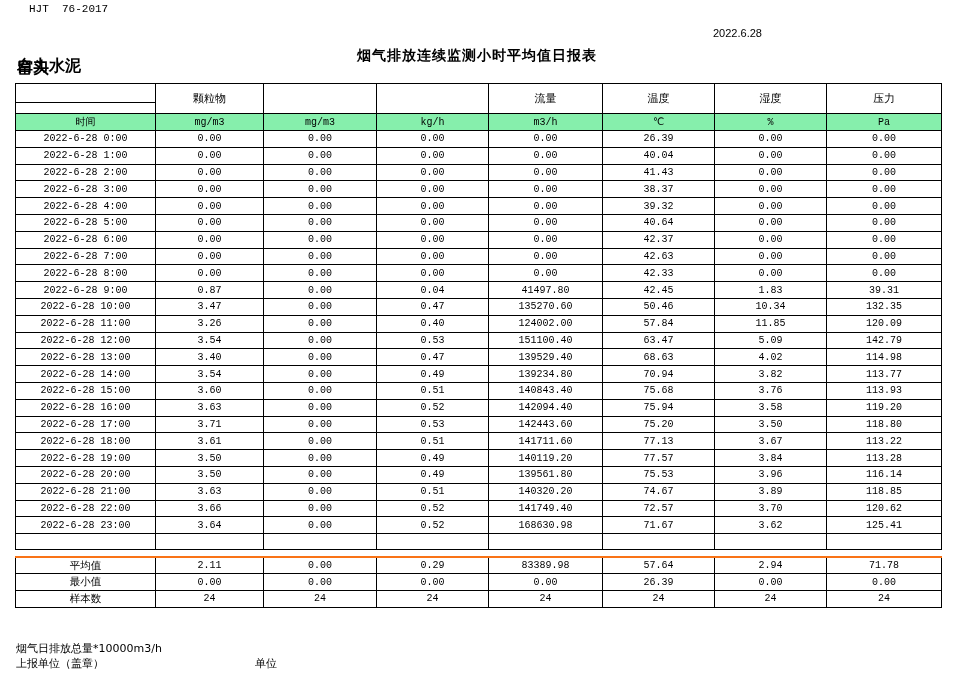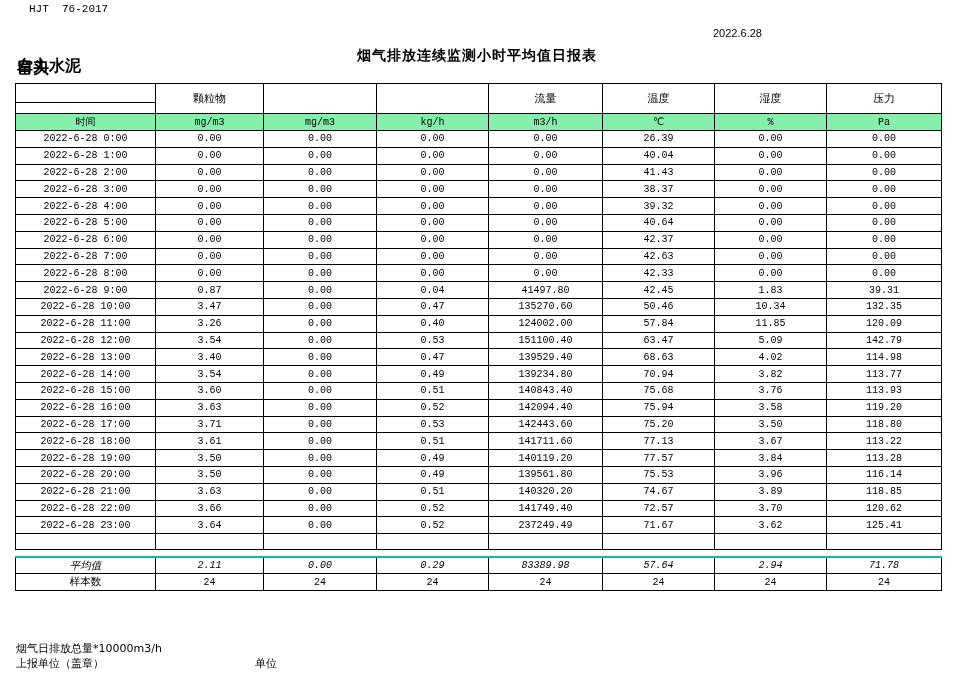--- a/index.html
+++ b/index.html
@@ -32,21 +32,21 @@
   }
   #main-table { top:83px; }
   #main-table tr.gh-a td { height:19px; font-size:11px; }
   #main-table tr.gh-b td { height:11px; }
   #main-table tr.unit-row td { height:17px; background:#86efac; }
   #main-table tr.data-row td { height:16.8px; }
   #main-table tr.sep-row td { height:16px; }
 
   #summary-table { top:556px; }
   #summary-table td { height:16.8px; }
-  #summary-table tr:first-child td { border-top:2px solid #14b8a6;font-style:italic; }
+  #summary-table tr:first-child td { border-top:2px solid #f97316; }
   #summary-table td.summary-label { font-family:"DejaVu Sans",sans-serif; font-size:10.5px; }
 
   .footnote   { position:absolute; left:16px; top:641px; font-size:11px; }
   .report-unit{ position:absolute; left:16px; top:656px; font-size:11px; }
   .unit-label { position:absolute; left:255px; top:656px; font-size:11px;text-align:right; }
 </style>
 </head>
 <body>
 
 <div class="std-code">HJT  76-2017</div>
@@ -320,21 +320,21 @@
         <td>141749.40</td>
         <td>72.57</td>
         <td>3.70</td>
         <td>120.62</td>
       </tr>
       <tr class="data-row">
         <td>2022-6-28 23:00</td>
         <td>3.64</td>
         <td>0.00</td>
         <td>0.52</td>
-        <td>237249.49</td>
+        <td>168630.98</td>
         <td>71.67</td>
         <td>3.62</td>
         <td>125.41</td>
       </tr>
     </tbody>
   <tbody>
     <tr class="sep-row">
       <td></td>
         <td></td>
       <td></td>
@@ -363,20 +363,30 @@
         <td class="summary-label">平均值</td>
         <td>2.11</td>
         <td>0.00</td>
         <td>0.29</td>
         <td>83389.98</td>
         <td>57.64</td>
         <td>2.94</td>
         <td>71.78</td>
       </tr>
       <tr>
+        <td class="summary-label">最小值</td>
+        <td>0.00</td>
+        <td>0.00</td>
+        <td>0.00</td>
+        <td>0.00</td>
+        <td>26.39</td>
+        <td>0.00</td>
+        <td>0.00</td>
+      </tr>
+      <tr>
         <td class="summary-label">样本数</td>
         <td>24</td>
         <td>24</td>
         <td>24</td>
         <td>24</td>
         <td>24</td>
         <td>24</td>
         <td>24</td>
       </tr>
     </tbody>

